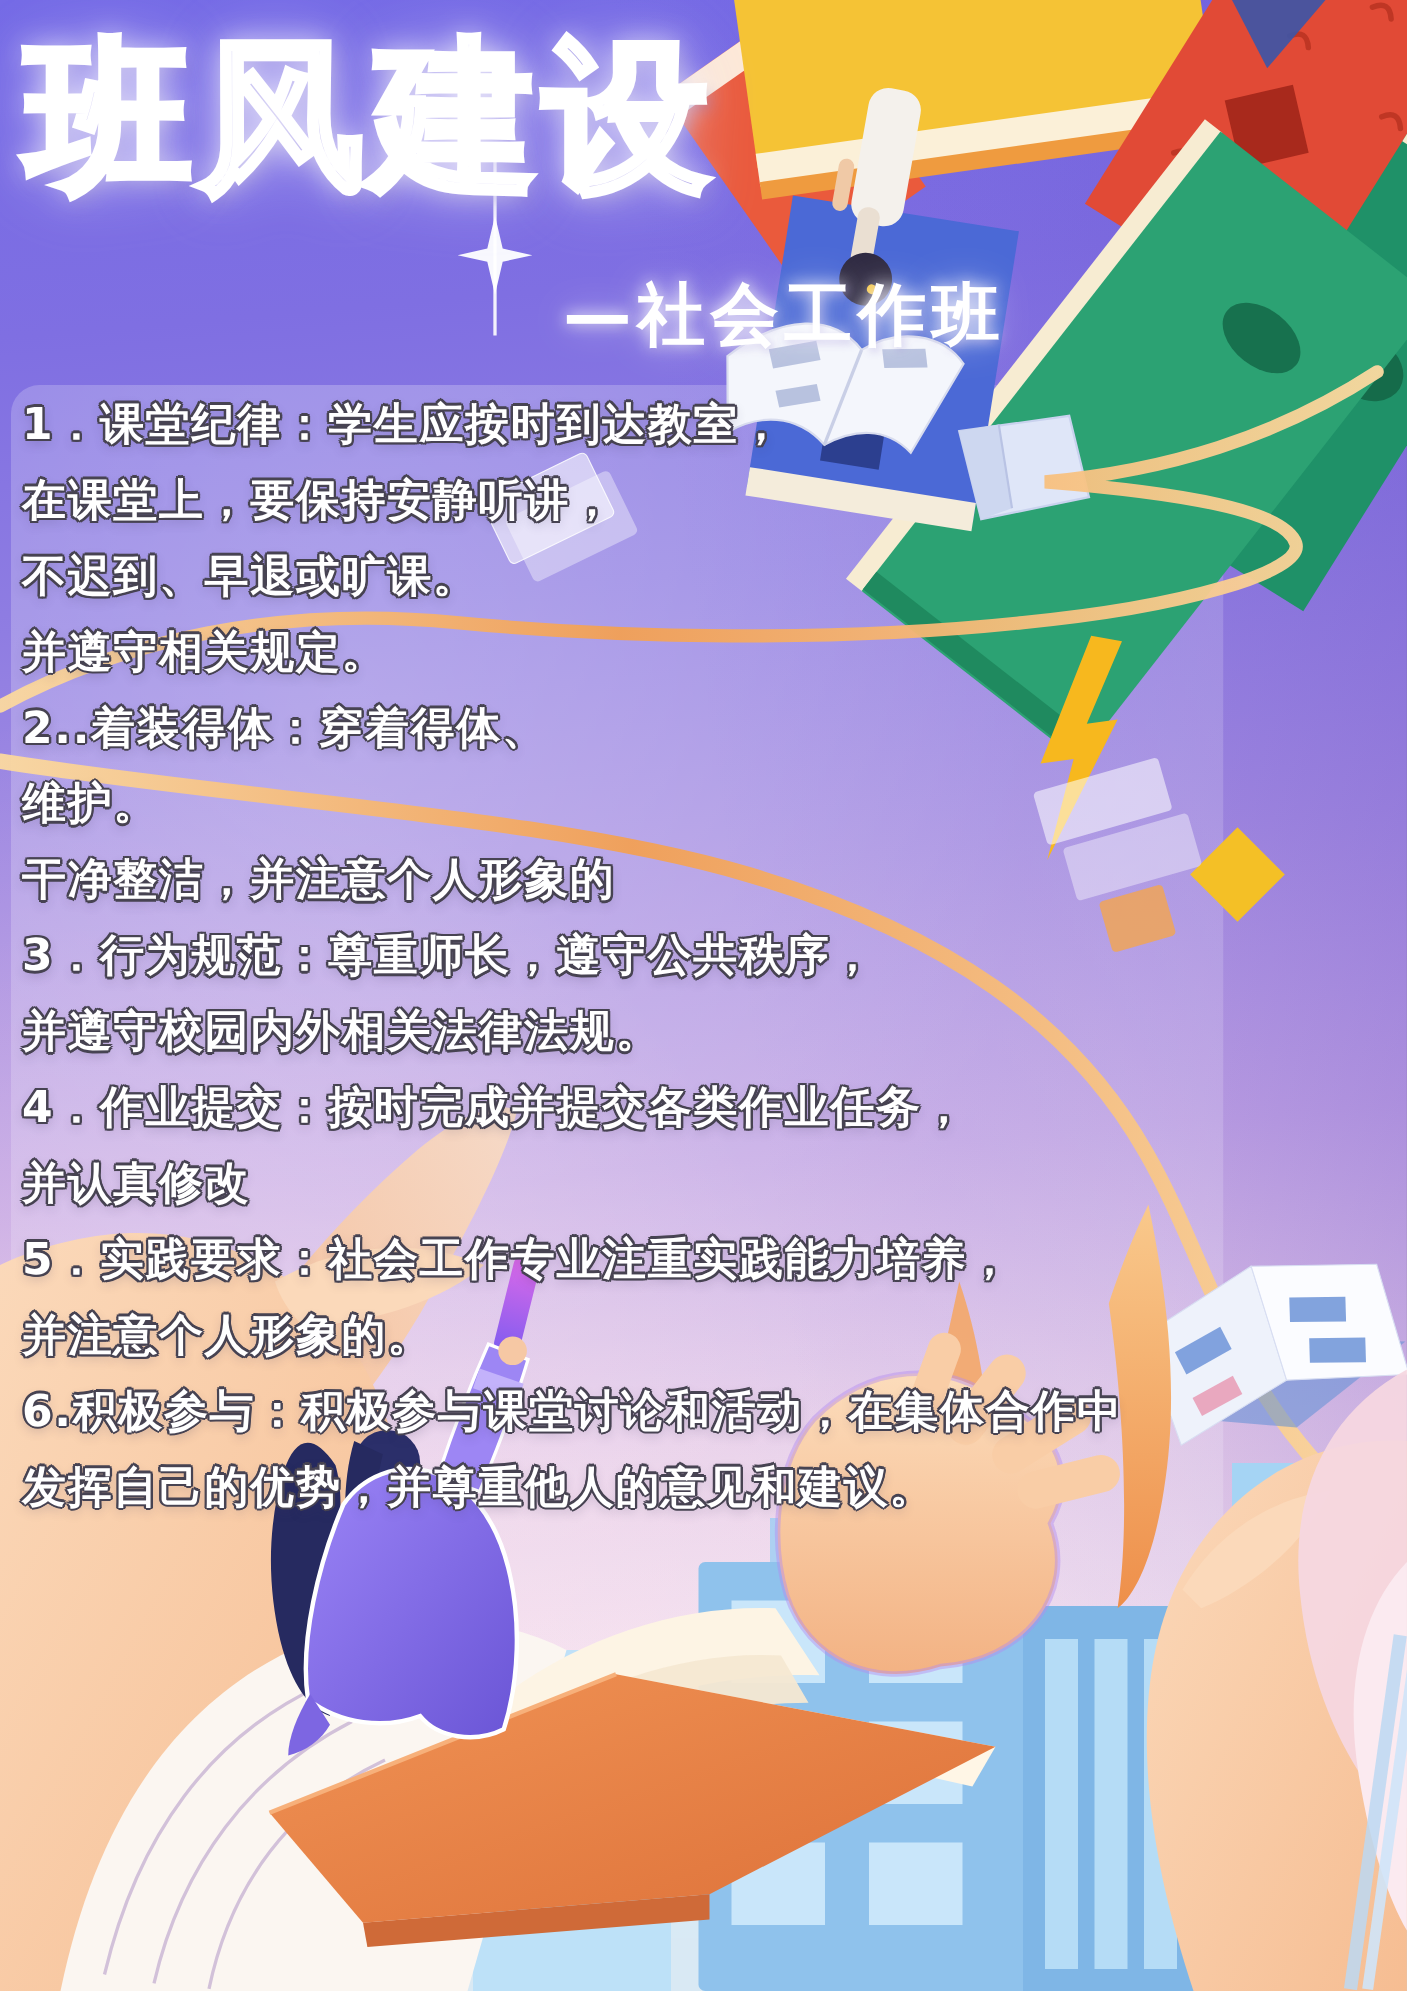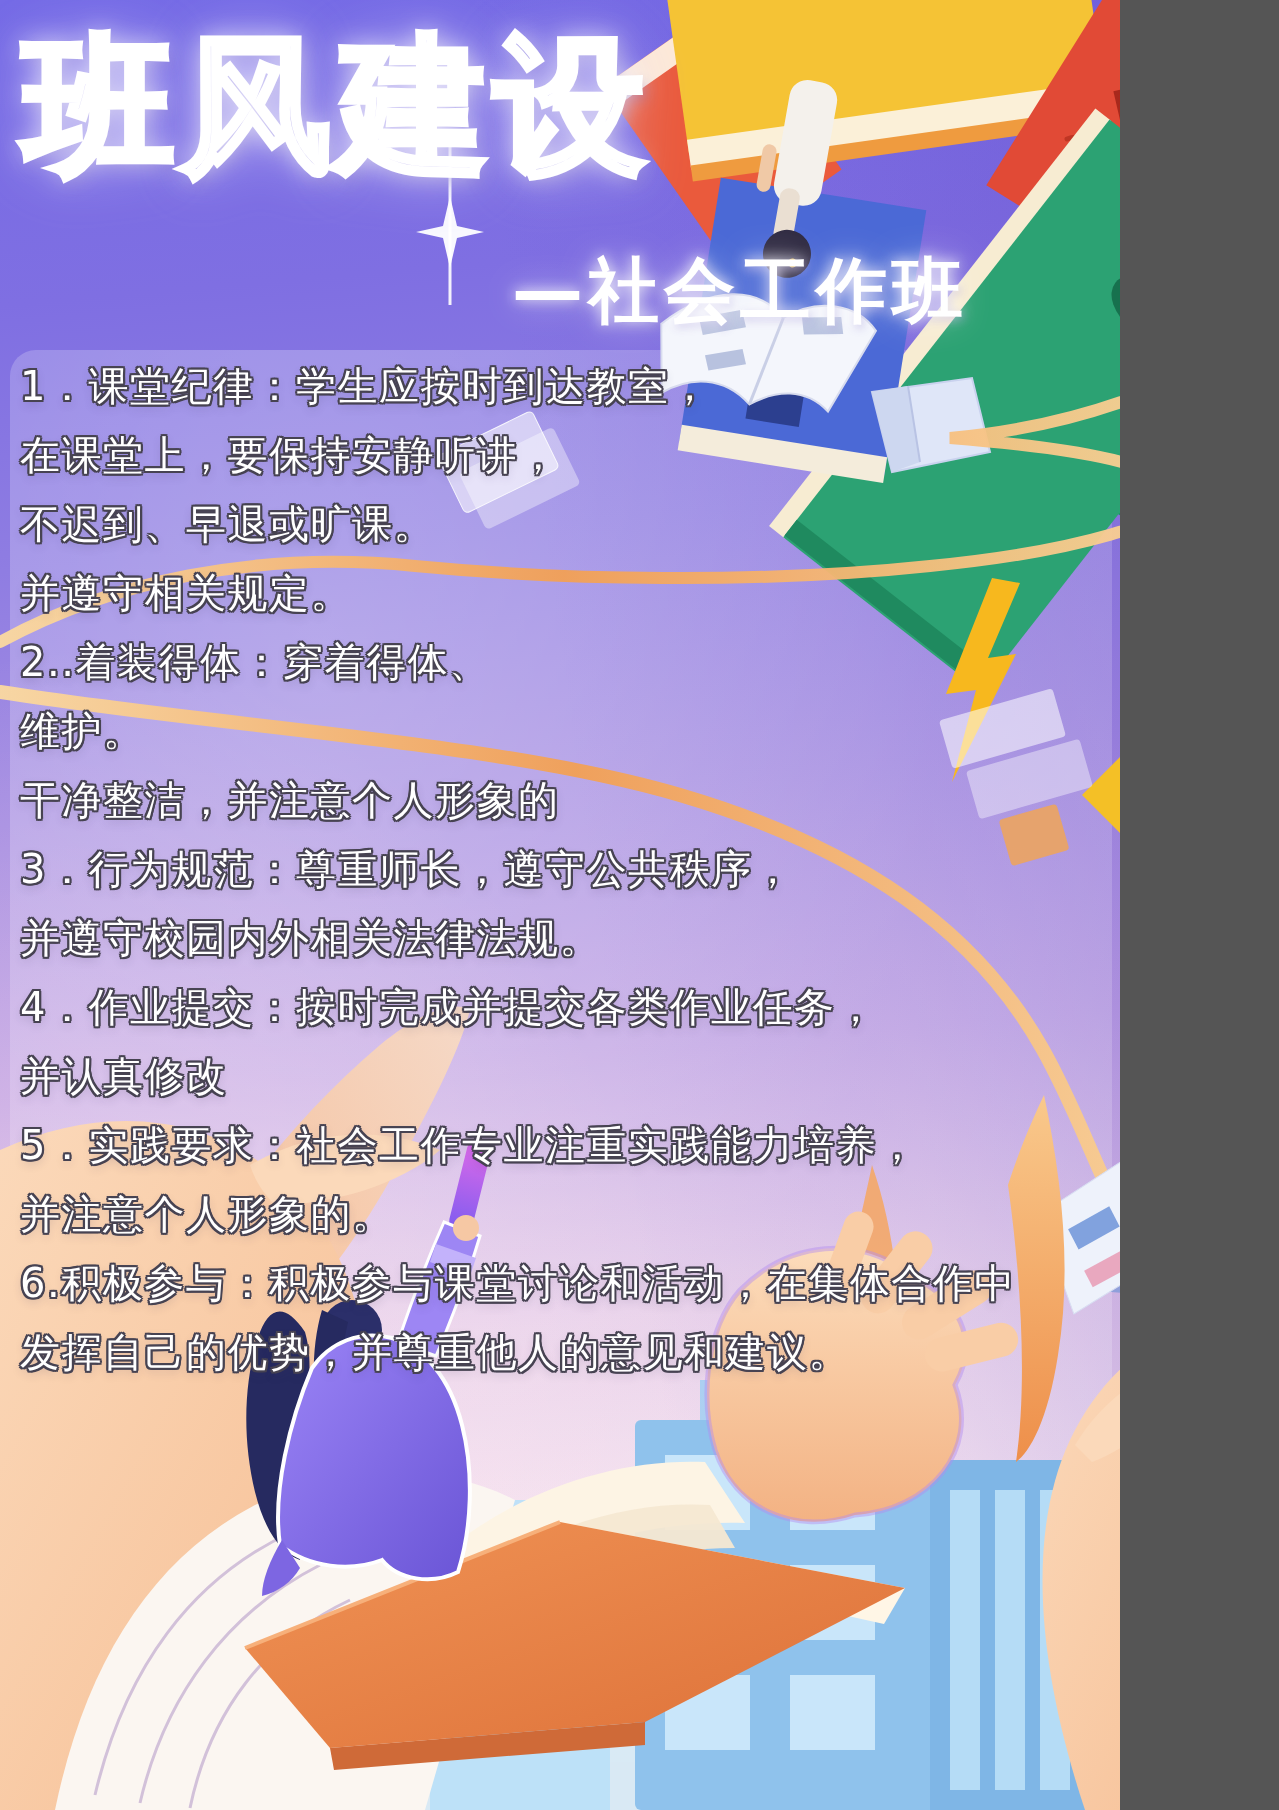--- a/index.html
+++ b/index.html
@@ -1,19 +1,18 @@
 <!DOCTYPE html>
 <html><head>
 <meta charset="utf-8">
 <style>
   html,body{margin:0;padding:0;background:#555;}
   .poster{
-    position:relative;width:1100px;height:1810px;overflow:hidden;
+    position:relative;width:1279px;height:1810px;overflow:hidden;
     font-family:"DejaVu Sans","Liberation Sans",sans-serif;
-    padding-left:20px;
   }
   .bg{
     position:absolute;inset:0;
     background:linear-gradient(175deg,#746ae6 0%,#7f6fe2 16%,#8f7de2 30%,#a78fe2 44%,#c3a6e4 58%,#e6cce8 72%,#f6e2ee 85%,#fbe9f0 100%);
   }
   .bg-shade{
     position:absolute;inset:0;
     background:linear-gradient(262deg,rgba(100,72,200,0.32) 0%,rgba(100,72,200,0.10) 26%,rgba(100,72,200,0) 48%),
                radial-gradient(ellipse at 8% 98%,rgba(255,228,238,0.55),rgba(255,228,238,0) 45%);
   }
@@ -24,26 +23,26 @@
   .decor{position:absolute;left:0;top:0;width:1279px;height:1810px;}
   .title{
     position:absolute;left:24px;top:8px;margin:0;
     font-size:150px;font-weight:800;letter-spacing:7px;white-space:nowrap;
     color:rgba(255,255,255,0.10);
     -webkit-text-stroke:6px #ffffff;
     text-shadow:0 0 26px rgba(255,255,255,0.85),0 0 60px rgba(224,218,255,0.65),5px 7px 14px rgba(90,70,190,0.45);
   }
   .subtitle{
     position:absolute;left:512px;top:244px;
-    font-size:71px;font-weight:800;letter-spacing:5px;white-space:nowrap;color:#ffffff;
+    font-size:62px;font-weight:800;letter-spacing:5px;white-space:nowrap;color:#ffffff;
     text-shadow:0 0 14px rgba(255,255,255,0.95),0 0 34px rgba(255,255,255,0.55),2px 3px 8px rgba(90,70,190,0.35);
   }
   .rules{position:absolute;left:20px;top:352px;width:1240px;}
   .rule-line{
-    height:69px;line-height:69px;font-size:40px;font-weight:400;letter-spacing:1.5px;
+    height:69px;line-height:69px;font-size:40px;font-weight:700;letter-spacing:1.5px;
     white-space:nowrap;color:#ffffff;
     text-shadow:
       2.2px 0 0 #474352,-2.2px 0 0 #474352,0 2.2px 0 #474352,0 -2.2px 0 #474352,
       1.7px 1.7px 0 #474352,-1.7px 1.7px 0 #474352,1.7px -1.7px 0 #474352,-1.7px -1.7px 0 #474352,
       0 4px 10px rgba(60,50,90,0.25);
   }
 </style>
 </head>
 <body>
 

